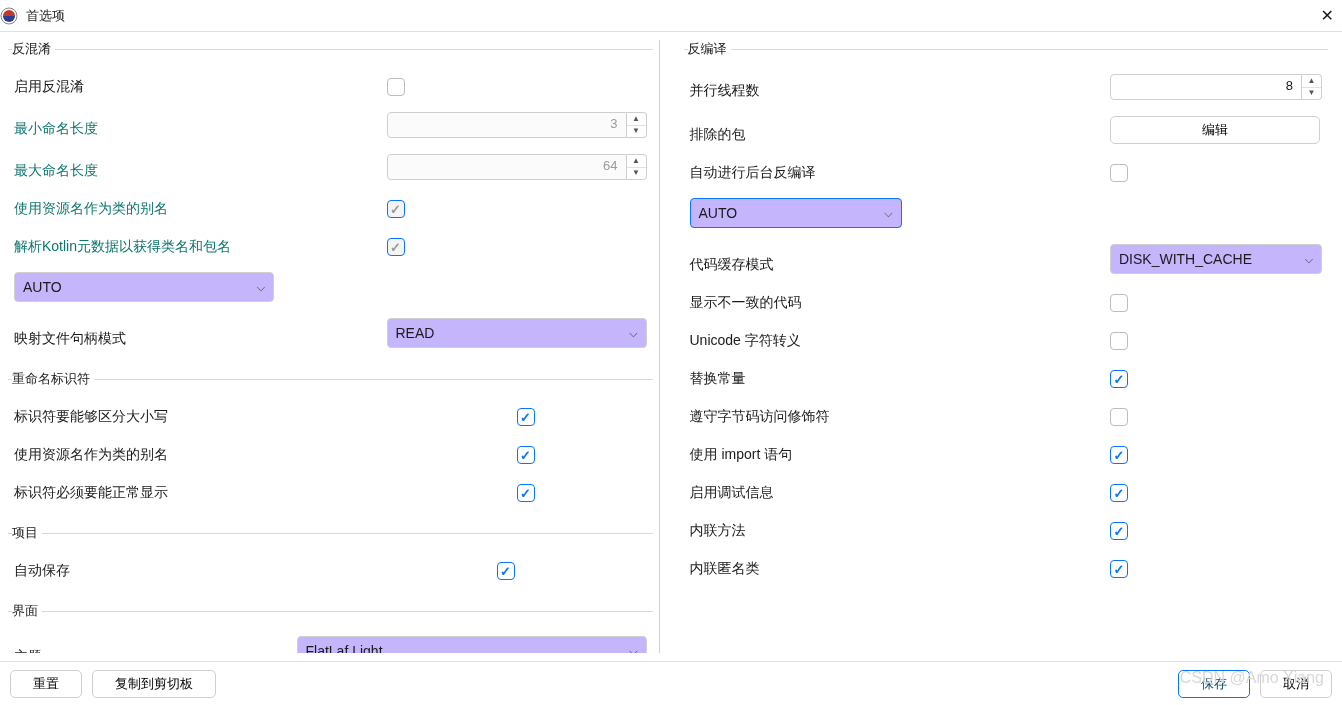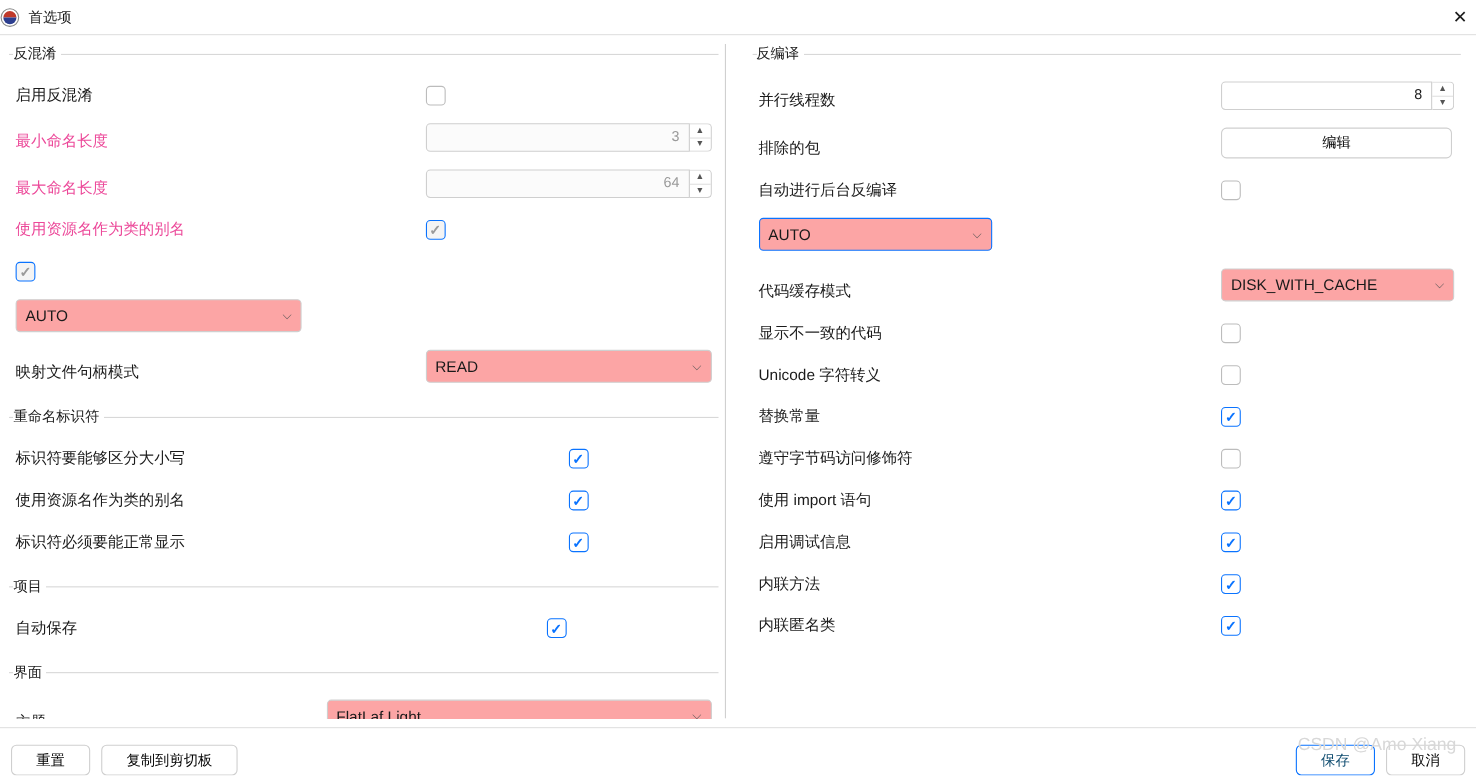--- a/index.html
+++ b/index.html
@@ -61,35 +61,35 @@
       padding: 0 4px 0 0;
       margin-left: 4px;
     }
     .row {
       display: flex;
       align-items: flex-end;
       padding: 8px 6px;
       min-height: 38px;
     }
     .row .label { flex: 1; font-size: 14px; }
-    .row .label.disabled { color: #ec4899; }
+    .row .label.disabled { color: #0f766e; }
     .row .control {
       width: 260px;
       display: flex;
       justify-content: flex-start;
     }
     .row .control.narrow { width: 130px; }
     select, input[type="text"], .text-display {
       width: 100%;
       height: 30px;
       border: 1px solid #cfcfcf;
       border-radius: 4px;
       padding: 0 8px;
       font-size: 14px;
-      background: #fca5a5;
+      background: #c4b5fd;
       font-family: inherit;
     }
     .select-blue { border: 1px solid #0a73ff; }
     .combo {
       display: flex;
       align-items: center;
       justify-content: space-between;
       cursor: pointer;
     }
     .combo .chev { font-size: 11px; color: #555; }
@@ -150,21 +150,21 @@
       background: #ffffff;
       font-size: 13px;
       cursor: pointer;
       font-family: inherit;
     }
     .btn.wide { width: 210px; }
     .btn.primary-outline { border-color: #0a73ff; color: #0c4a6e; }
     .footer {
       height: 44px;
       display: flex;
-      align-items: flex-end;
+      align-items: center;
       padding: 0 10px;
       border-top: 1px solid #e0e0e0;
       gap: 10px;
     }
     .footer .spacer { flex: 1; }
     .watermark {
       position: absolute;
       right: 18px;
       bottom: 18px;
       color: #d8d8d8;
@@ -229,20 +229,21 @@
       </div>
 
       <div class="row">
         <div class="label disabled">使用资源名作为类的别名</div>
         <div class="control">
             <span class="cb disabled checked"></span>
           </div>
       </div>
 
       <div class="row">
+        <div class="label disabled">解析Kotlin元数据以获得类名和包名</div>
         <div class="control">
             <span class="cb disabled checked"></span>
           </div>
       </div>
 
       <div class="row">
         <div class="control">
           <div class="text-display combo">
             <span>AUTO</span>
             <span class="chev">⌵</span>

